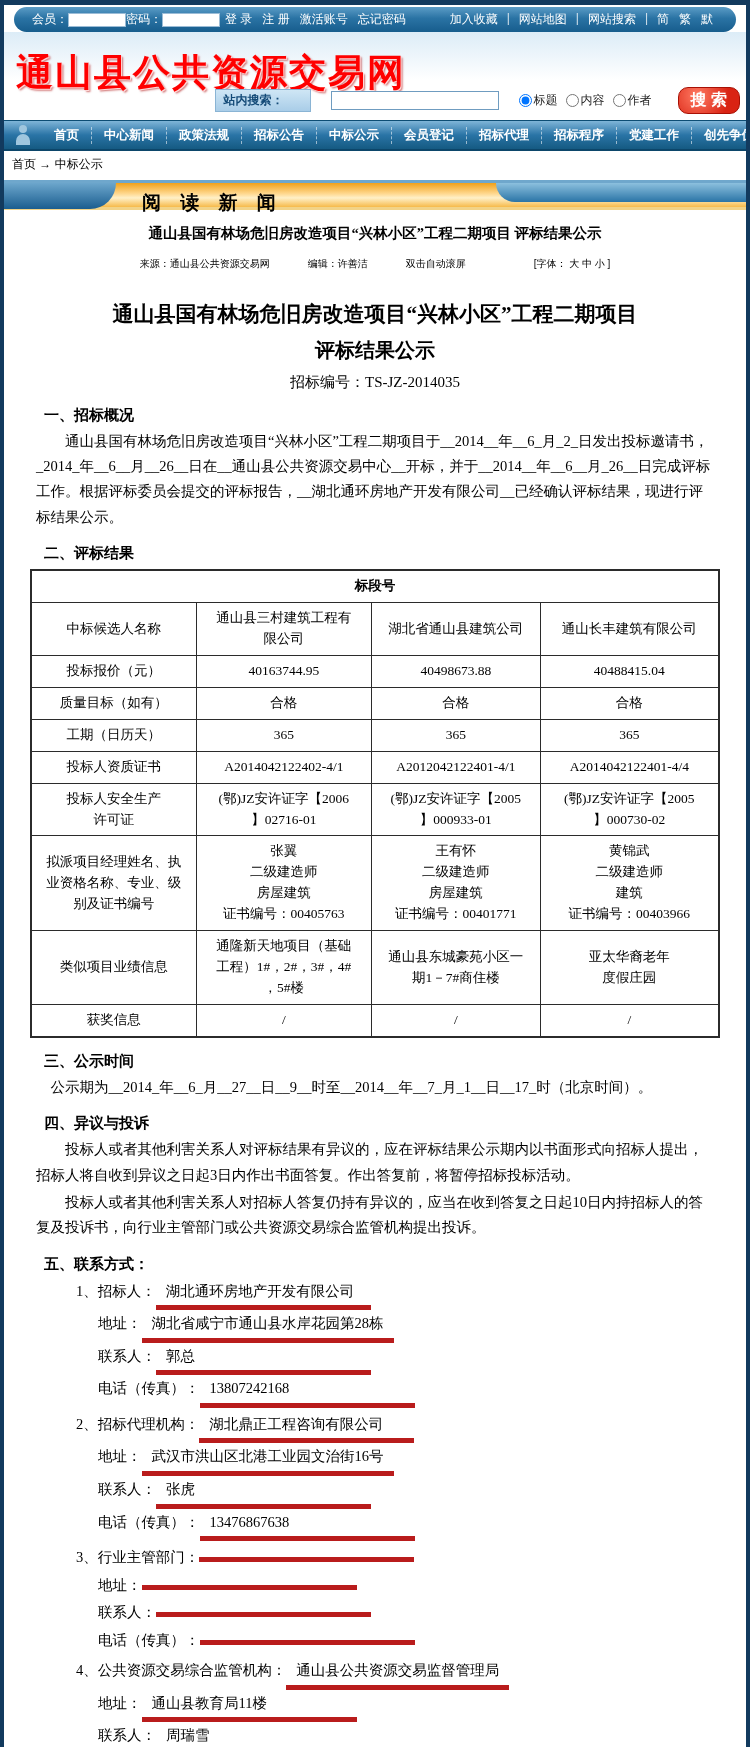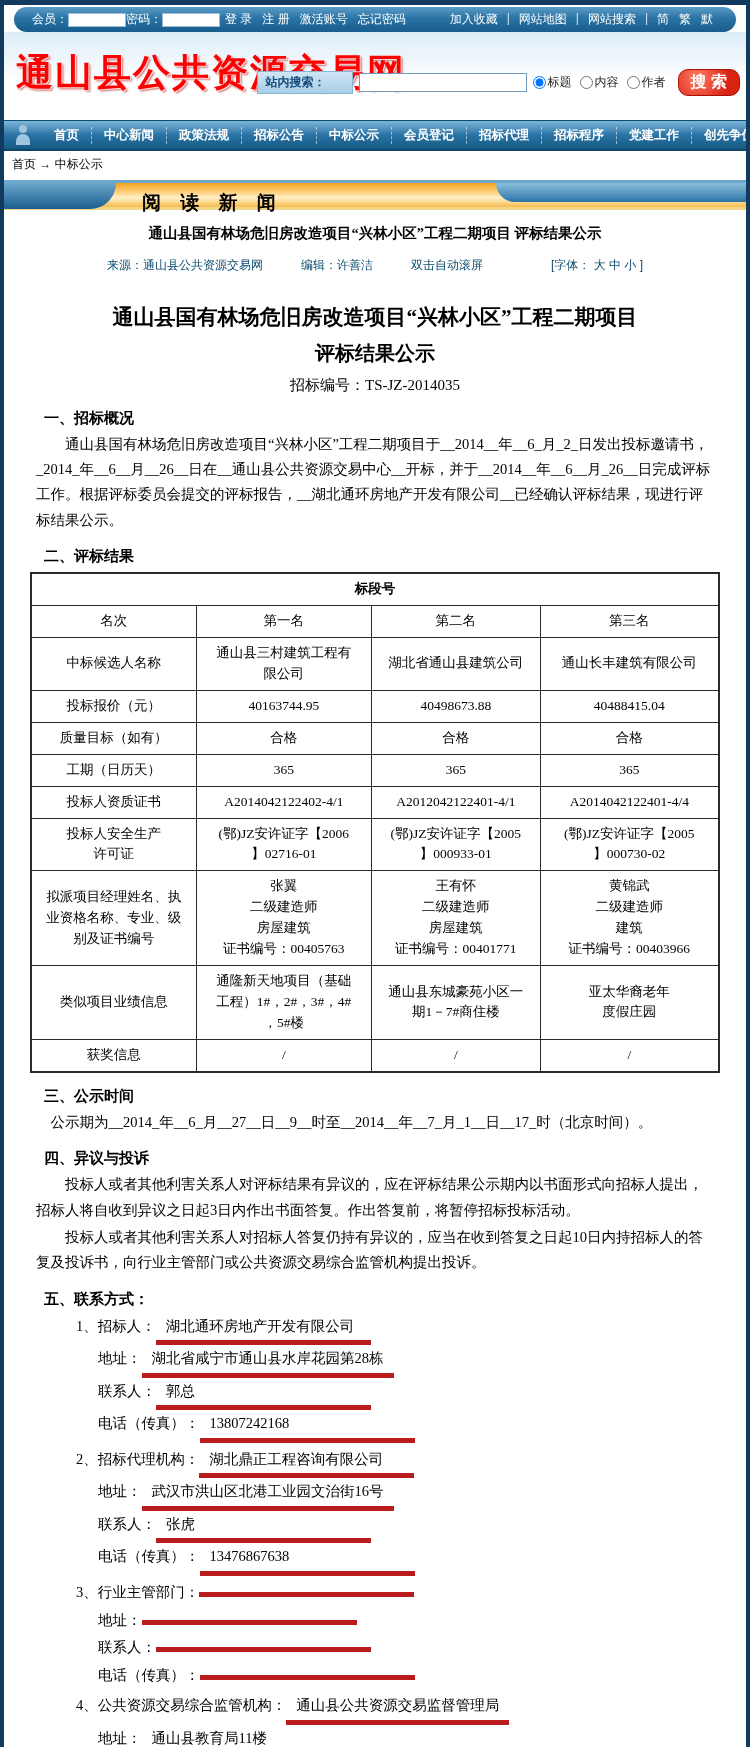--- a/index.html
+++ b/index.html
@@ -15,21 +15,21 @@
   .topbar input { width:58px; height:14px; border:1px solid #9bbcd6; font-size:11px; }
   .topbar a { color:#fff; text-decoration:none; margin:0 5px; cursor:pointer; }
   .topbar .right { margin-left:auto; display:flex; align-items:flex-start; }
   .topbar .sep { margin:0 4px; opacity:.8; }
 
   
   .header { position:relative; height:88px; background:linear-gradient(180deg,#dcecf7 0%,#ffffff 55%); }
   .logo { position:absolute; left:12px; top:16px; font-size:37px; font-weight:bold;
           color:#ff0000; font-family:"Liberation Serif", serif; letter-spacing:2px;
           text-shadow:1px 1px 0 #ffd6d6, 2px 2px 2px rgba(170,0,0,.55); }
-  .searchrow { position:absolute; right:6px; bottom:24px; display:flex; align-items:center; gap:6px; font-size:12px; }
+  .searchrow { position:absolute; right:6px; bottom:6px; display:flex; align-items:center; gap:20px; font-size:12px; }
   .search-label { background:linear-gradient(180deg,#cfe6f5,#a9cde8); border:1px solid #8ab4d4;
                   color:#134a77; padding:2px 26px 2px 8px; font-weight:bold; }
   .searchrow input[type=text] { width:168px; height:19px; border:1px solid #6f9cc0; }
   .searchrow .opts { display:flex; align-items:center; gap:2px; color:#222; }
   .searchrow .opts label { margin-right:6px; }
   .btn-search { background:radial-gradient(circle at 30% 30%, #ff7b63, #d92313 70%);
                 color:#fff; font-weight:bold; font-size:16px; border:1px solid #a81004;
                 border-radius:10px; padding:2px 12px; cursor:pointer; }
 
   
@@ -51,21 +51,21 @@
             border-top:3px solid #6fa7cc; border-bottom:3px solid #f2d387; }
   .banner::before { content:""; position:absolute; left:0; top:0; bottom:-2px; width:112px;
             background:linear-gradient(180deg,#6ca6cc,#1a5d8f); border-bottom-right-radius:26px; }
   .banner::after { content:""; position:absolute; right:0; top:0; height:19px; width:250px;
             background:linear-gradient(180deg,#8cc0de,#2a74a6); border-bottom-left-radius:26px; }
   .banner .blabel { position:absolute; left:138px; top:7px; font-weight:bold; font-size:19px; letter-spacing:7px; z-index:2; }
 
   
   .article-head { text-align:center; padding:14px 30px 0 30px; }
   .list-title { font-size:14.5px; font-weight:bold; font-family:"Liberation Serif", serif; }
-  .meta { display:flex; justify-content:center; gap:38px; font-size:12px; margin-top:14px; color:#0c4a6e; }
+  .meta { display:flex; justify-content:center; gap:38px; font-size:10px; margin-top:14px; color:#000000; }
   .meta .fontsel { margin-left:30px; }
   .meta span[data-interactable="true"] { cursor:pointer; }
 
   .doc { font-family:"Liberation Serif","DejaVu Serif", serif; color:#000; padding:26px 26px 0 26px; font-size:14.5px; }
   .doc-title { text-align:center; font-size:21px; font-weight:bold; line-height:1.7; }
   .doc-no { text-align:center; font-size:15px; margin-top:6px; }
   .sec-h { font-weight:bold; font-size:15px; margin:14px 0 4px 14px; }
   .doc p.body { text-indent:2em; line-height:1.75; margin:2px 6px; }
 
   table.result { width:100%; border-collapse:collapse; border:2px solid #2b2b2b; margin-top:6px; }
@@ -176,26 +176,20 @@
 
     <div class="sec-h" data-interactable="false">一、招标概况</div>
     <p class="body" data-interactable="false">通山县国有林场危旧房改造项目“兴林小区”工程二期项目于__2014__年__6_月_2_日发出投标邀请书，_2014_年__6__月__26__日在__通山县公共资源交易中心__开标，并于__2014__年__6__月_26__日完成评标工作。根据评标委员会提交的评标报告，__湖北通环房地产开发有限公司__已经确认评标结果，现进行评标结果公示。</p>
 
     <div class="sec-h" data-interactable="false">二、评标结果</div>
     <table class="result" data-interactable="false">
       <tbody>
           <tr>
             <td colspan="4" class="span" data-interactable="false">标段号</td>
           </tr>
-      <tr>
-        <td data-interactable="false">名次</td>
-        <td data-interactable="false">第一名</td>
-        <td data-interactable="false">第二名</td>
-        <td data-interactable="false">第三名</td>
-      </tr>
       <tr>
         <td data-interactable="false">中标候选人名称</td>
         <td data-interactable="false">通山县三村建筑工程有
 限公司</td>
         <td data-interactable="false">湖北省通山县建筑公司</td>
         <td data-interactable="false">通山长丰建筑有限公司</td>
       </tr>
       <tr>
         <td data-interactable="false">投标报价（元）</td>
         <td data-interactable="false">40163744.95</td>

